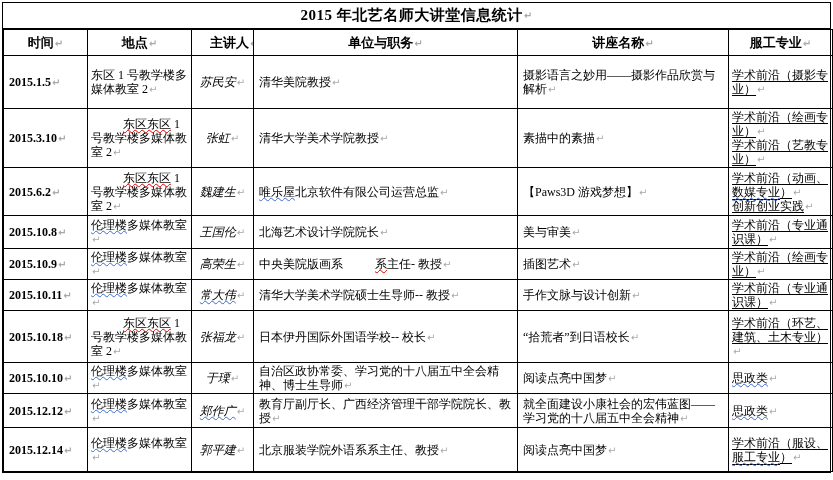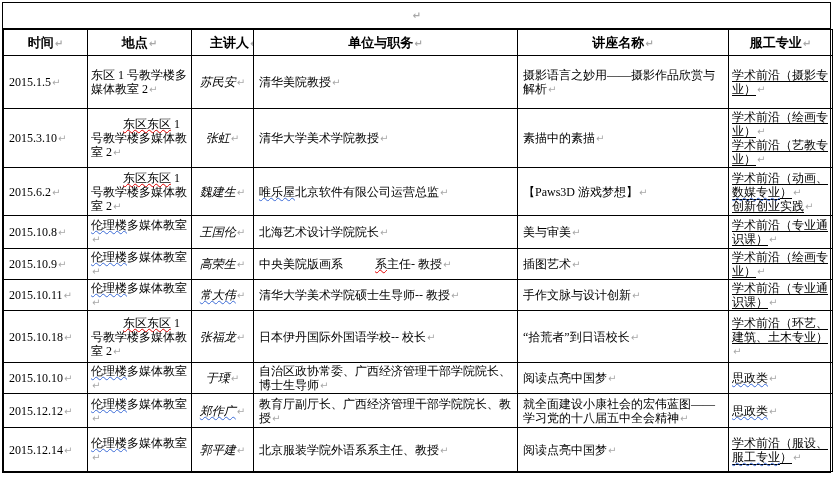--- a/index.html
+++ b/index.html
@@ -15,21 +15,21 @@
     height:25px;border-bottom:1px solid #000;
     display:flex;align-items:center;justify-content:center;
     font-weight:bold;font-size:15px;letter-spacing:0.5px;
   }
   table{border-collapse:collapse;table-layout:fixed;width:100%;}
   th,td{
     border:1px solid #000;vertical-align:middle;overflow:hidden;
     font-size:12px;line-height:14px;padding:1px 3px;word-break:break-word;
   }
   th{font-size:13px;font-weight:bold;text-align:center;height:25px;padding:0 18px;white-space:nowrap;}
-  td.col-time{padding-left:5px;}
+  td.col-time{padding-left:5px;font-weight:bold;}
   td.col-speaker{text-align:center;font-style:italic;}
   td.col-unit,td.col-lecture{padding-left:5px;}
   .para{margin:0;}
   .pmark{
     color:#a8a8a8;font-size:10px;line-height:1;
     font-family:"DejaVu Sans",sans-serif;margin-left:1px;
   }
   .run-u{
     text-decoration-line:underline;text-decoration-thickness:1px;
     text-underline-offset:2px;
@@ -50,20 +50,21 @@
     border-bottom:1px solid #000;
     text-decoration-line:underline;text-decoration-style:wavy;
     text-decoration-color:#3b6bd6;text-decoration-thickness:1px;
   }
 </style>
 </head>
 <body>
 
 <div class="frame">
   <div class="title-bar">
+    <span>2015 年北艺名师大讲堂信息统计</span>
       <span class="pmark">↵</span>
   </div>
   <table id="grid">
       <colgroup>
         <col style="width: 84px;">
         <col style="width: 104px;">
         <col style="width: 62px;">
         <col style="width: 264px;">
         <col style="width: 211px;">
         <col style="width: 104px;">
@@ -225,21 +226,21 @@
           <td class="col-time">
             <div class="para"><span>2015.10.10</span><span class="pmark">↵</span></div>
           </td>
           <td class="col-location">
             <div class="para"><span class="run-bw">伦理楼</span><span>多媒体教室</span><span class="pmark">↵</span></div>
           </td>
           <td class="col-speaker">
             <div class="para"><span>于瑮</span><span class="pmark">↵</span></div>
           </td>
           <td class="col-unit">
-            <div class="para"><span>自治区政协常委、广西经济管理干部学院院长、博士生导师</span><span class="pmark">↵</span></div>
+            <div class="para"><span>自治区政协常委、学习党的十八届五中全会精神、博士生导师</span><span class="pmark">↵</span></div>
           </td>
           <td class="col-lecture">
             <div class="para"><span>阅读点亮中国梦</span><span class="pmark">↵</span></div>
           </td>
           <td class="col-type">
             <div class="para"><span class="run-bw">思政类</span><span class="pmark">↵</span></div>
           </td>
         </tr>
         <tr style="height: 34px;">
           <td class="col-time">

